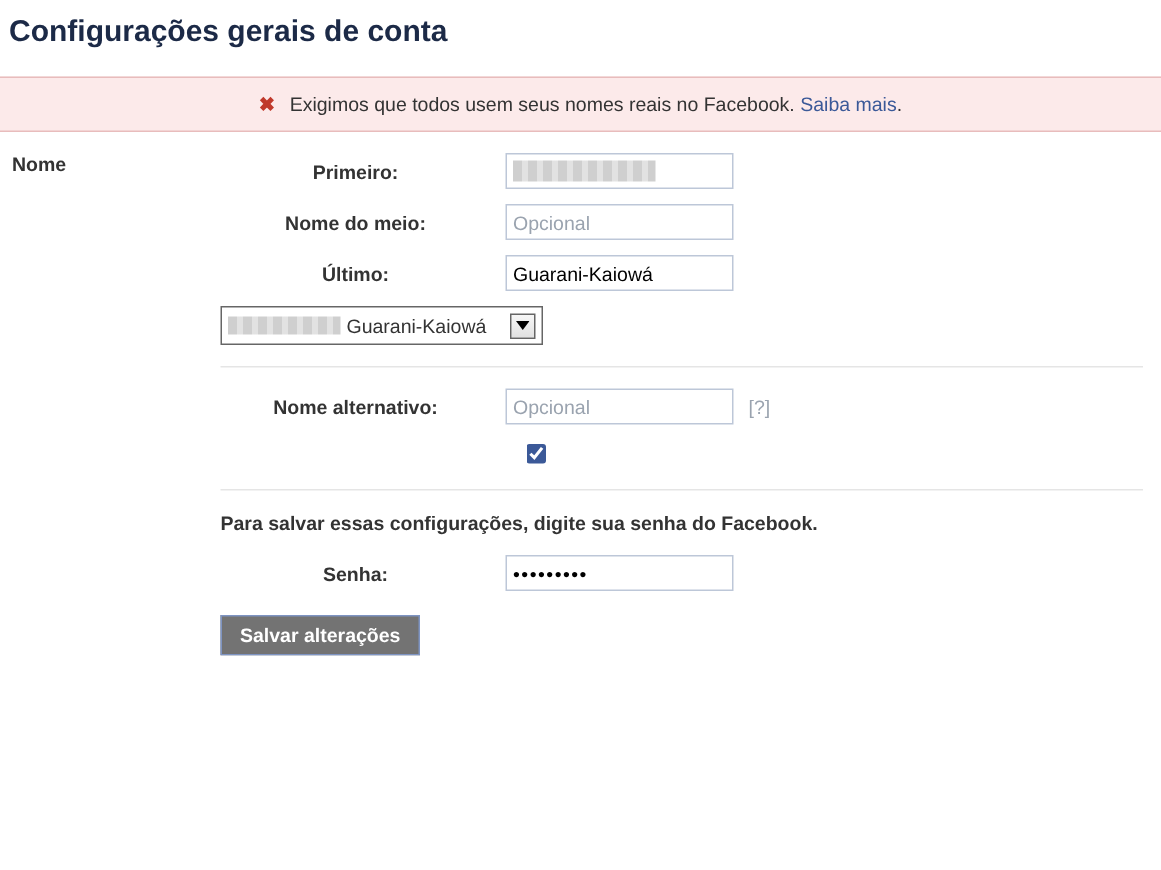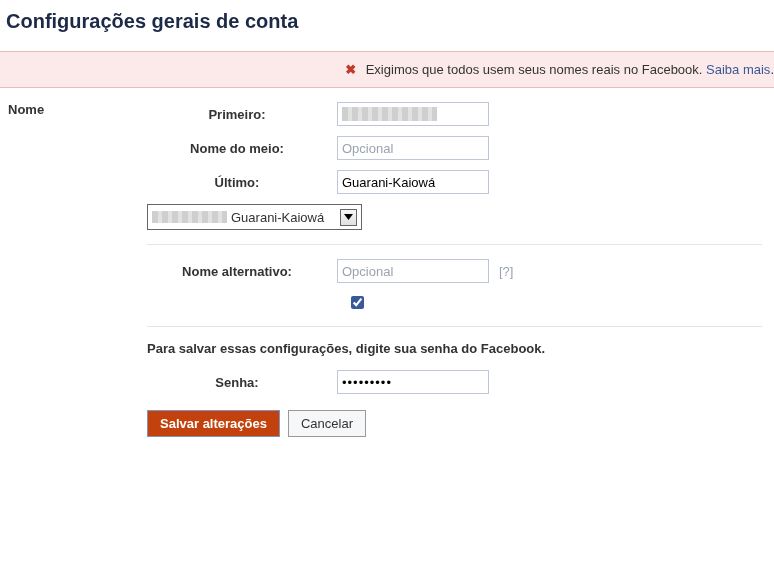--- a/index.html
+++ b/index.html
@@ -15,21 +15,21 @@
     font-size: 20px;
     font-weight: bold;
     color: #1c2a47;
     margin: 10px 0 18px 6px;
   }
   .notice-bar {
     background: #fceaea;
     border-top: 1px solid #e8bcbc;
     border-bottom: 1px solid #e8bcbc;
     padding: 10px 0;
-    text-align: right;
+    text-align: center;
     font-size: 13px;
     color: #333;
   }
   .notice-bar .x-icon {
     color: #c0392b;
     font-weight: bold;
     margin-right: 6px;
   }
   a.link { color: #3b5998; text-decoration: none; cursor: pointer; }
 
@@ -133,21 +133,21 @@
     gap: 8px;
   }
   .btn {
     font-size: 13px;
     padding: 5px 12px;
     border: 1px solid;
     cursor: pointer;
     font-family: inherit;
   }
   .btn-primary {
-    background: #c2410c;
+    background: #737373;
     border-color: #7e94c2;
     color: #fff;
     font-weight: bold;
   }
   .btn-secondary {
     background: #f6f7f8;
     border-color: #999;
     color: #333;
   }
   .pwd-dots {
@@ -219,17 +219,16 @@
 
     <div class="save-prompt">Para salvar essas configurações, digite sua senha do Facebook.</div>
 
     <div class="form-row">
       <div class="form-label strong">Senha:</div>
       <input class="text pwd-dots" type="text" value="•••••••••" style="">
     </div>
 
     <div class="buttons-row">
       <button class="btn btn-primary">Salvar alterações</button>
-      <button class="btn btn-secondary">Cancelar</button>
     </div>
 
   </div>
 </div>
 
 </body></html>

